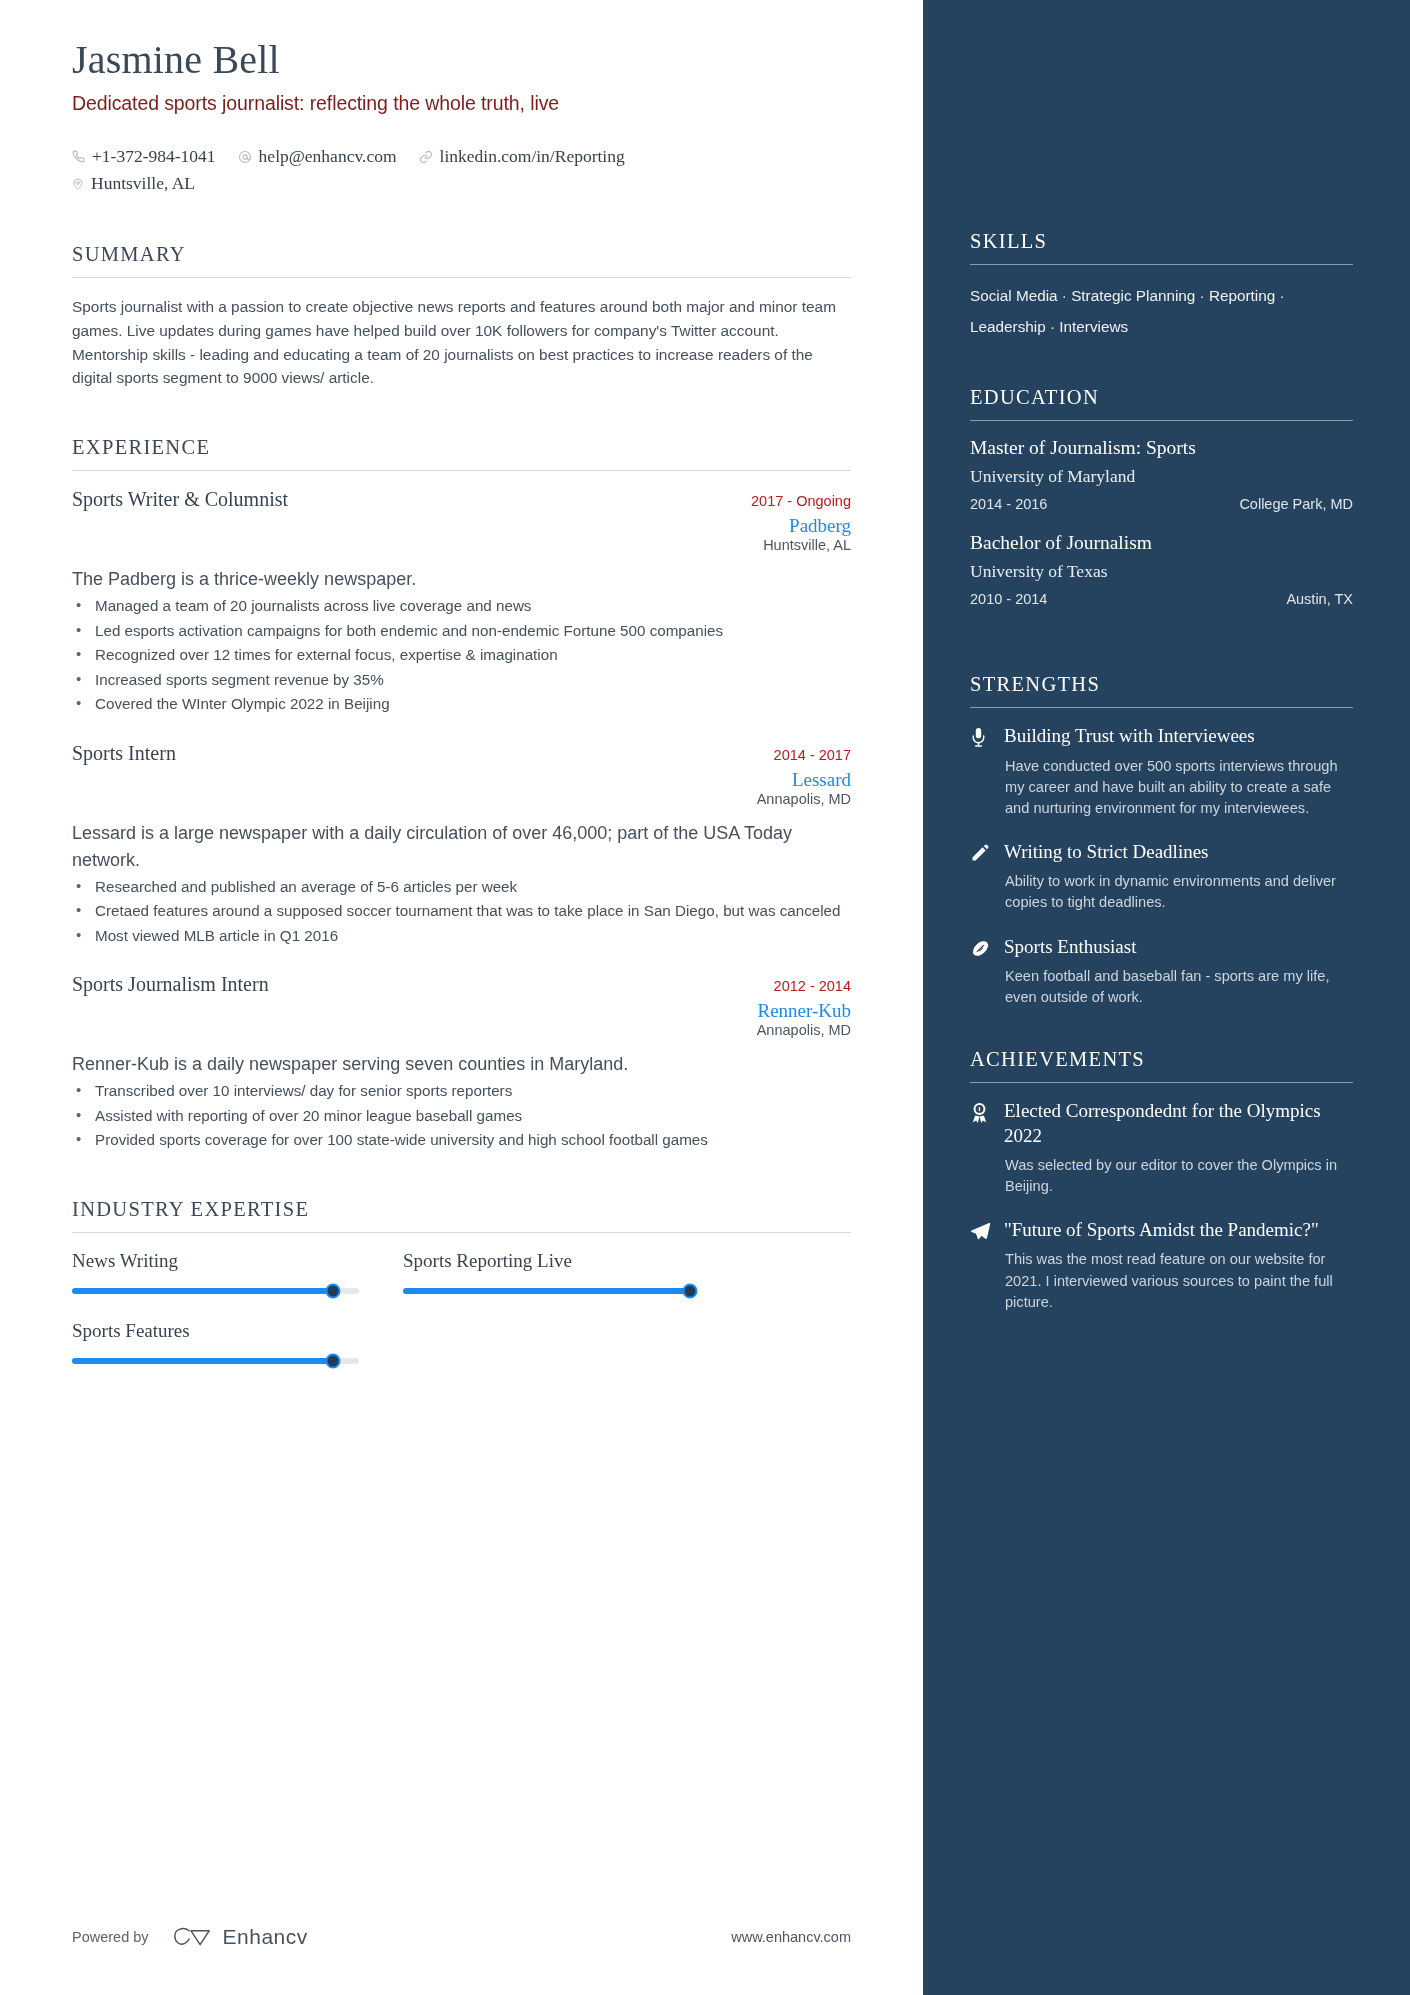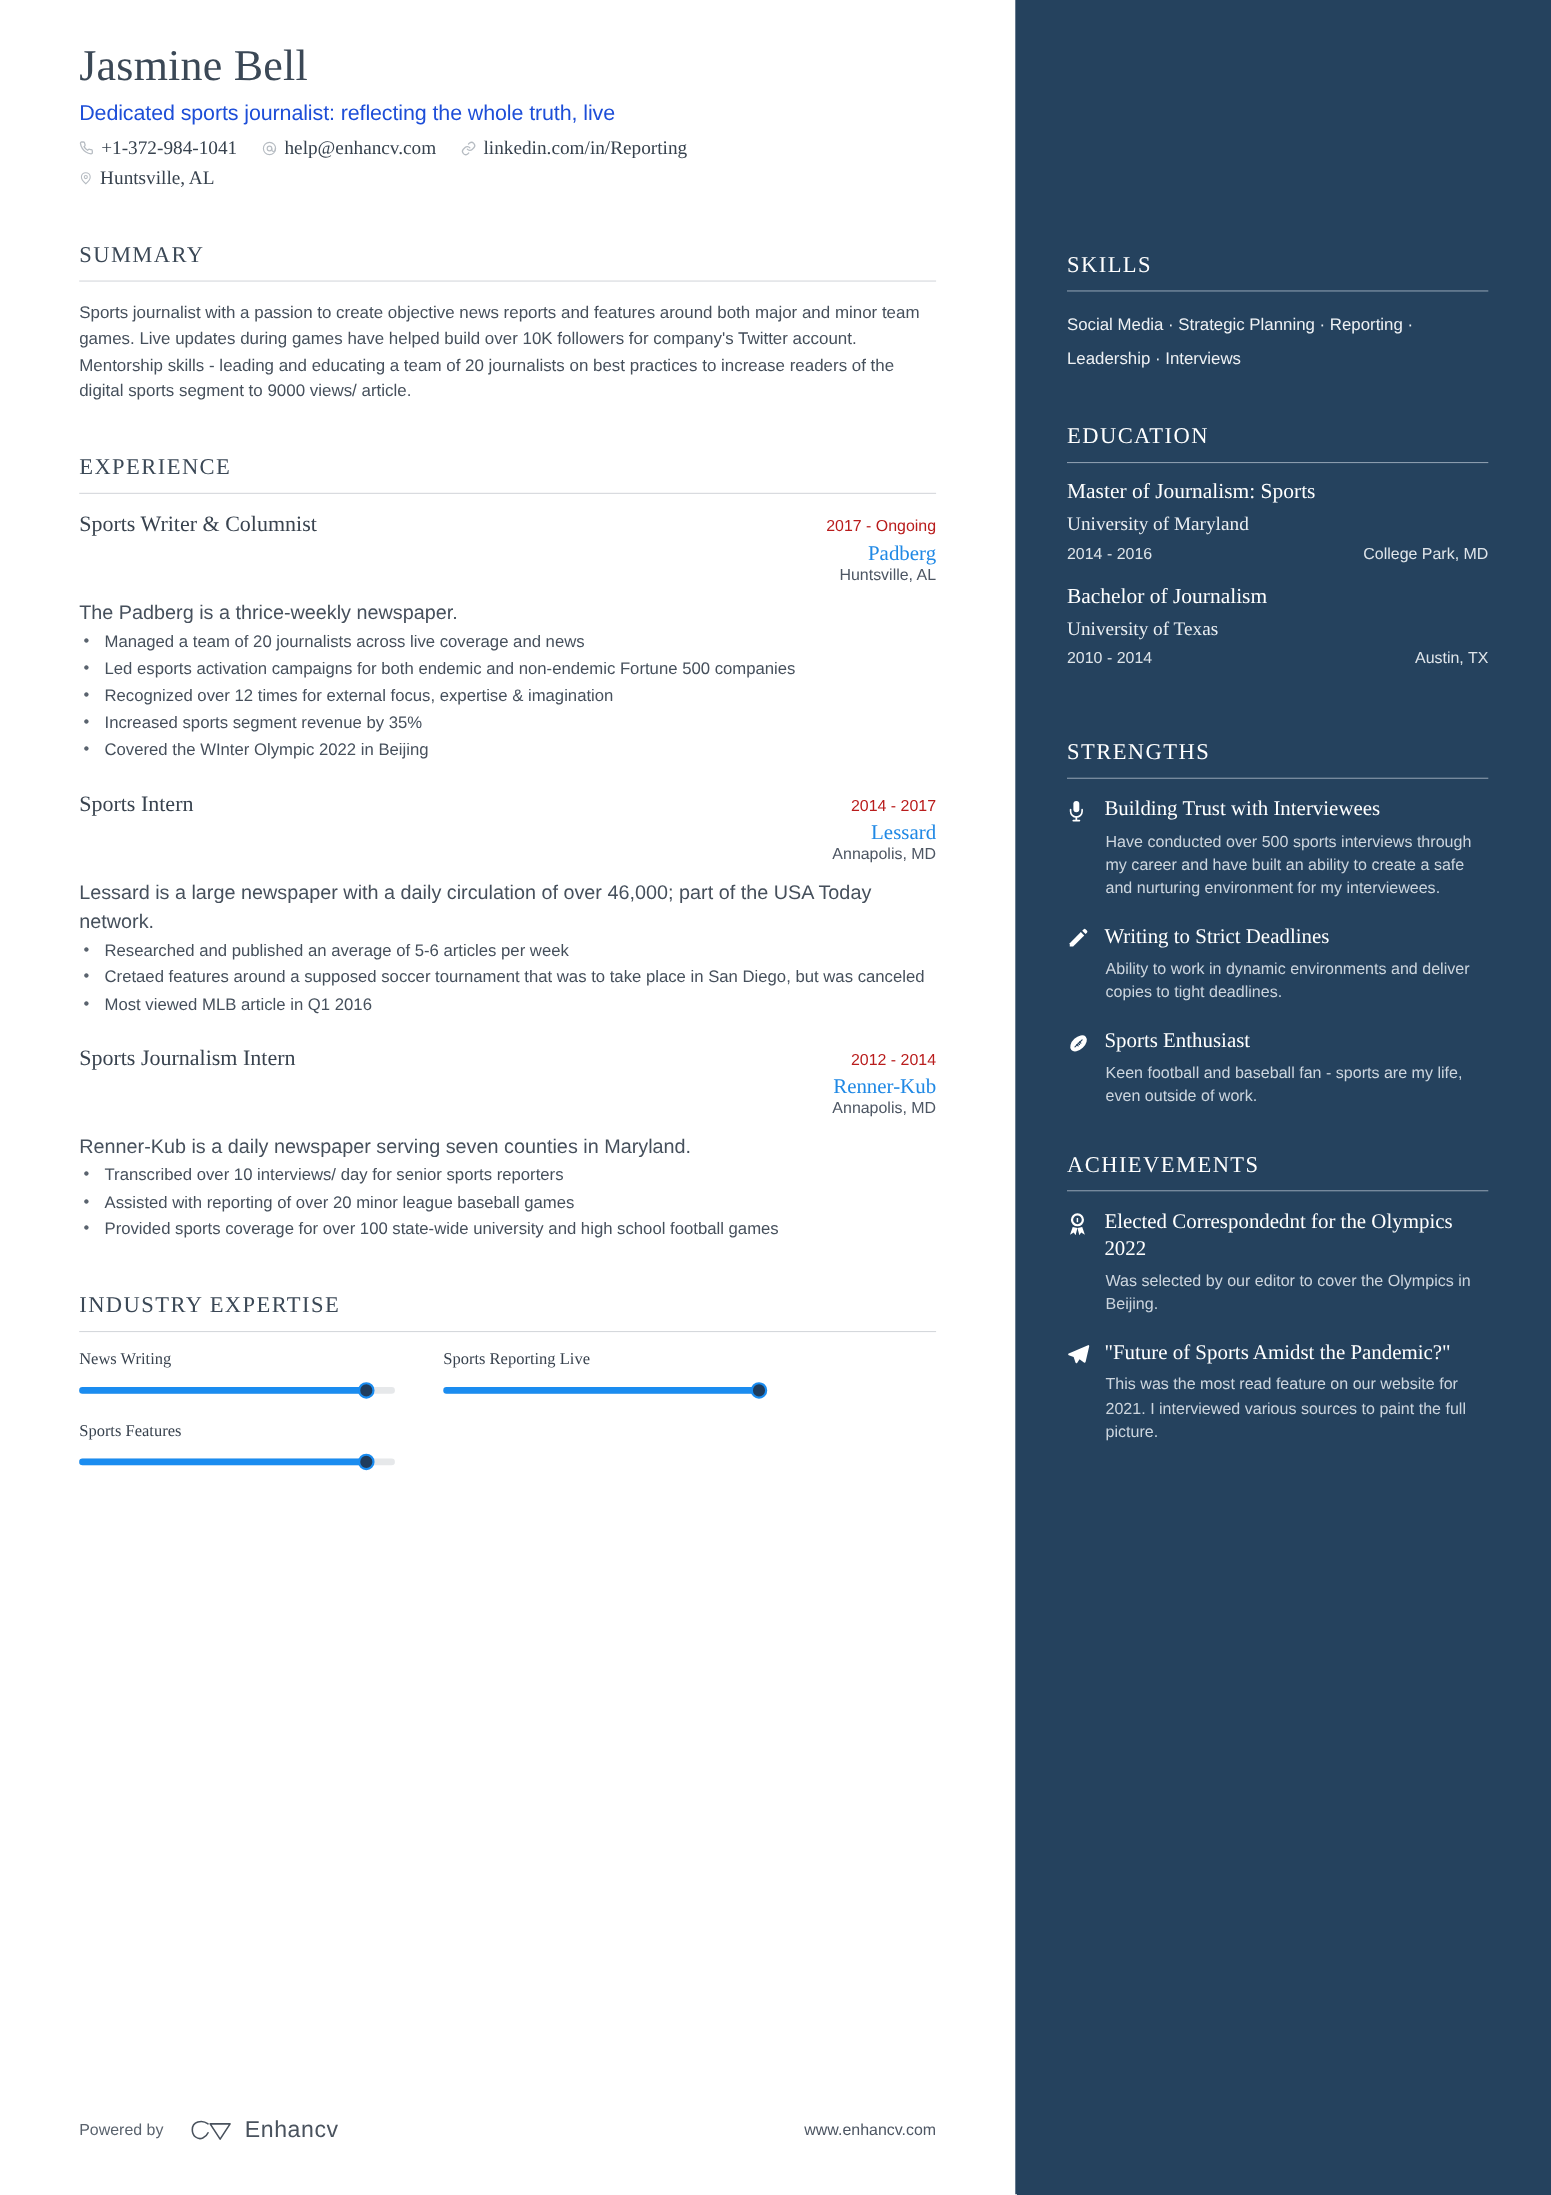--- a/index.html
+++ b/index.html
@@ -29,23 +29,23 @@
     font-size: 40px;
     font-weight: 400;
     color: #3b4856;
     letter-spacing: 0.2px;
     line-height: 1.1;
     margin-bottom: 10px;
   }
   .tagline {
     font-family: "Liberation Sans", sans-serif;
     font-size: 19.5px;
-    color: #1d4ed8;
+    color: #7f1d1d;
     font-weight: 400;
-    margin-bottom: 7px;
+    margin-bottom: 29px;
     letter-spacing: -0.1px;
   }
   .contact-row {
     display: flex;
     flex-wrap: wrap;
     align-items: center;
     font-family: "Liberation Serif", serif;
     font-size: 17.5px;
     color: #37424e;
     line-height: 1.45;
@@ -151,21 +151,21 @@
   .exp-grid {
     display: flex;
     flex-wrap: wrap;
     column-gap: 44px;
     row-gap: 26px;
     margin-top: 2px;
   }
   .exp-item { width: 287px; }
   .exp-label {
     font-family: "Liberation Serif", serif;
-    font-size: 15px;
+    font-size: 19px;
     color: #39434f;
     margin-bottom: 16px;
   }
   .slider {
     position: relative;
     height: 6px;
     border-radius: 3px;
     background: #e6e8ea;
     width: 100%;
   }

